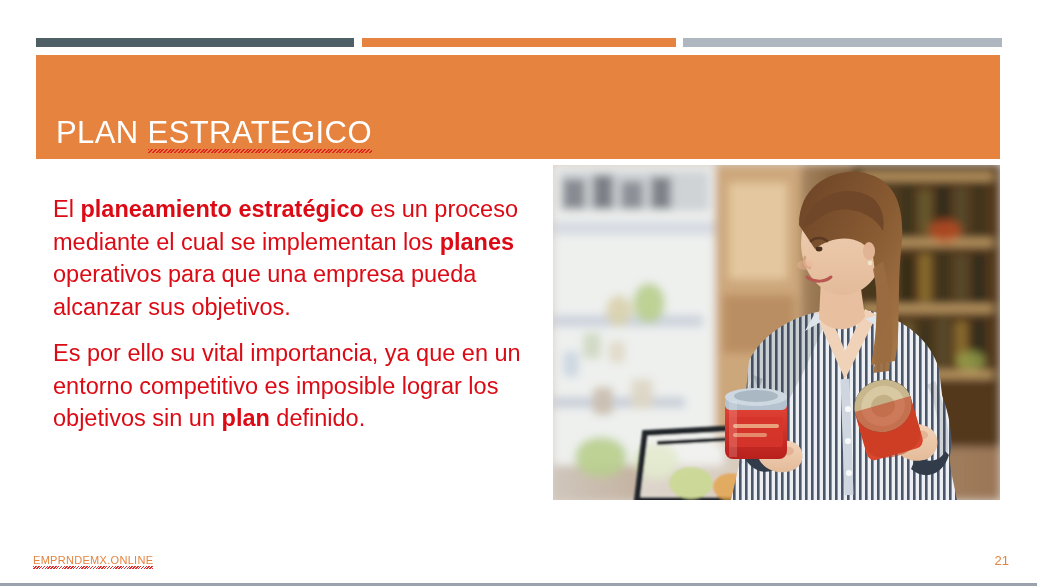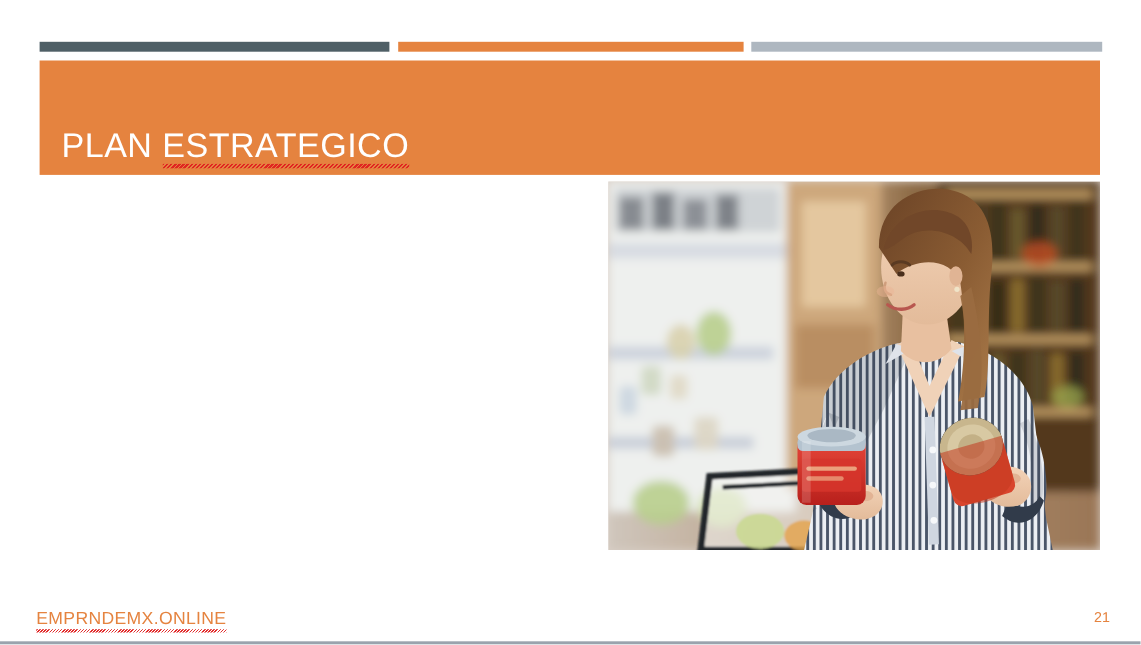--- a/index.html
+++ b/index.html
@@ -102,21 +102,21 @@
     background: #d9cfc6;
   }
   .photo svg { display: block; width: 100%; height: 100%; }
 
   
   .footer-brand {
     position: absolute;
     left: 33px;
     top: 554px;
     color: #E5833F;
-    font-size: 16px;
+    font-size: 11px;
     letter-spacing: 0.3px;
     font-weight: 400;
   }
   .footer-brand .spell-underline::after {
     bottom: -3px;
     height: 3px;
     background-image:
       repeating-linear-gradient(135deg,
         #E02020 0px, #E02020 1px,
         rgba(0,0,0,0) 1px, rgba(0,0,0,0) 2px);
@@ -138,20 +138,22 @@
 
   <div class="topbar topbar-dark"></div>
   <div class="topbar topbar-orange"></div>
   <div class="topbar topbar-gray"></div>
 
   <div class="title-band">
     <div class="title-text"><span>PLAN </span><span class="spell-underline">ESTRATEGICO</span></div>
   </div>
 
   <div class="body-col">
+      <p class="para"><span>El </span><b>planeamiento estratégico</b><span> es un proceso mediante el cual se implementan los </span><b>planes</b><span> operativos para que una empresa pueda alcanzar sus objetivos.</span></p>
+      <p class="para"><span>Es por ello su vital importancia, ya que en un entorno competitivo es imposible lograr los objetivos sin un </span><b>plan</b><span> definido.</span></p>
     </div>
 
   <div class="photo">
     <svg viewBox="0 0 447 335" preserveAspectRatio="xMidYMid slice">
       <defs>
         <linearGradient id="bgShelf" x1="0" y1="0" x2="1" y2="0">
           <stop offset="0%" stop-color="#e9e6e2"></stop>
           <stop offset="30%" stop-color="#e2ddd6"></stop>
           <stop offset="46%" stop-color="#c9a987"></stop>
           <stop offset="62%" stop-color="#8c6a45"></stop>

